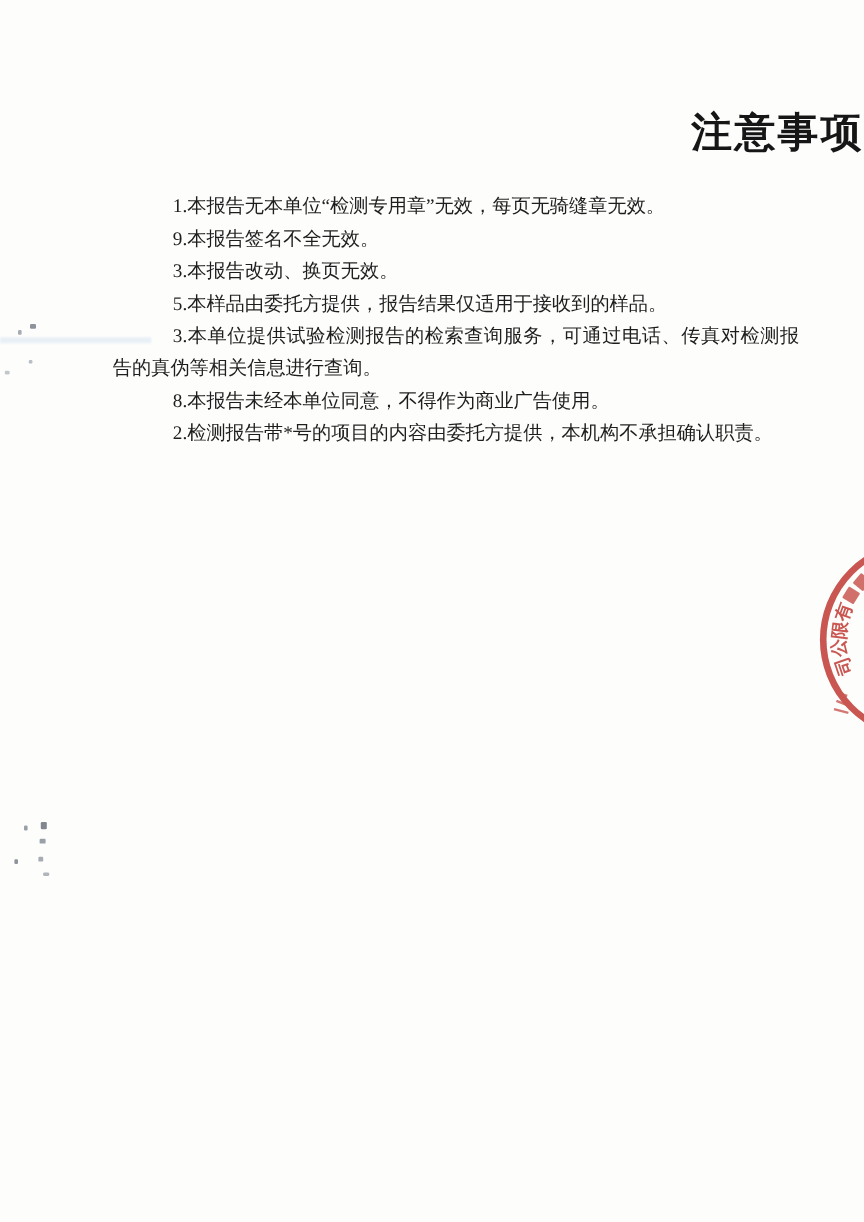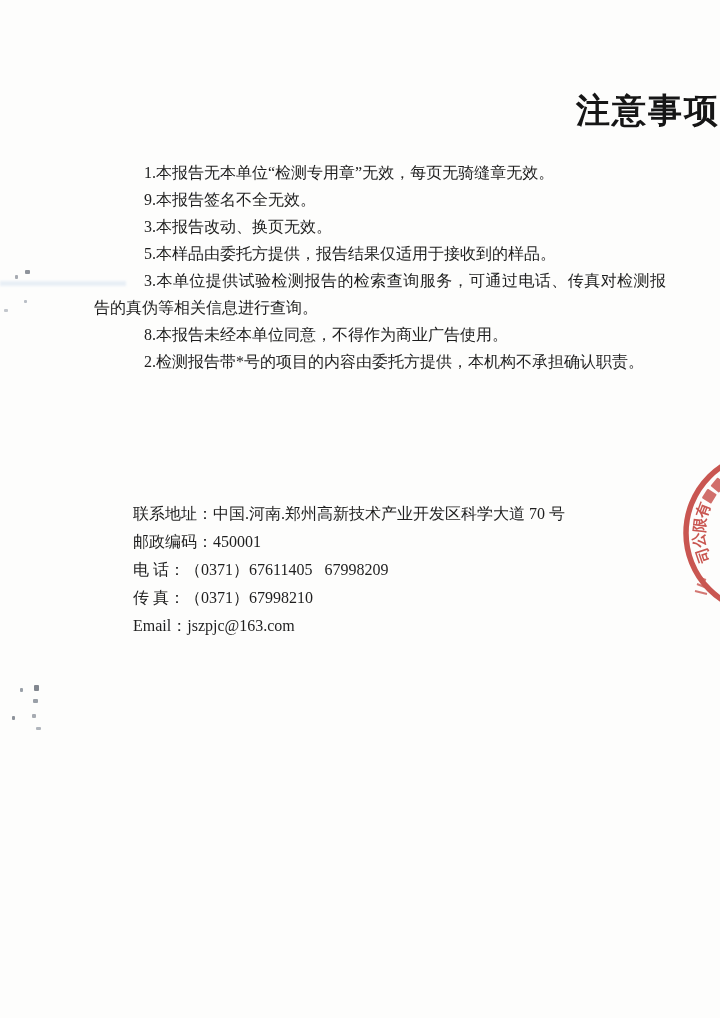--- a/index.html
+++ b/index.html
@@ -85,27 +85,20 @@
   <div class="notices">
     <p>1.本报告无本单位“检测专用章”无效，每页无骑缝章无效。</p>
     <p>9.本报告签名不全无效。</p>
     <p>3.本报告改动、换页无效。</p>
     <p>5.本样品由委托方提供，报告结果仅适用于接收到的样品。</p>
     <p>3.本单位提供试验检测报告的检索查询服务，可通过电话、传真对检测报告的真伪等相关信息进行查询。</p>
     <p>8.本报告未经本单位同意，不得作为商业广告使用。</p>
     <p>2.检测报告带*号的项目的内容由委托方提供，本机构不承担确认职责。</p>
   </div>
 
-  <div class="contact">
-    <p>联系地址：中国.河南.郑州高新技术产业开发区科学大道 70 号</p>
-    <p>邮政编码：450001</p>
-    <p>电 话：（0371）67611405   67998209</p>
-    <p>传 真：（0371）67998210</p>
-    <p>Email：jszpjc@163.com</p>
-  </div>
 
   <svg class="stamp" viewBox="640 435 80 200" xmlns="http://www.w3.org/2000/svg" aria-hidden="true">
     <circle class="stamp-ring" cx="766" cy="533" r="80" stroke="#c2403a"></circle>
     <rect class="stamp-blob" x="713" y="479" width="11" height="11" rx="1" transform="rotate(-50 719 485)"></rect>
     <rect class="stamp-blob" x="704" y="490" width="11" height="11" rx="1" transform="rotate(-58 710 496)"></rect>
     <text class="stamp-char" x="703" y="515" text-anchor="middle" transform="rotate(-70 703 510)" fill="#c2403a">有</text>
     <text class="stamp-char" x="700" y="530" text-anchor="middle" transform="rotate(-83 700 525)" fill="#c2403a">限</text>
     <text class="stamp-char" x="699" y="545" text-anchor="middle" transform="rotate(-96 699 540)" fill="#c2403a">公</text>
     <text class="stamp-char" x="703" y="560" text-anchor="middle" transform="rotate(-109 703 555)" fill="#c2403a">司</text>
     <path class="stamp-mark" d="M700 578 l6 2 M697 584 l10 4 M695 591 l12 3"></path>

